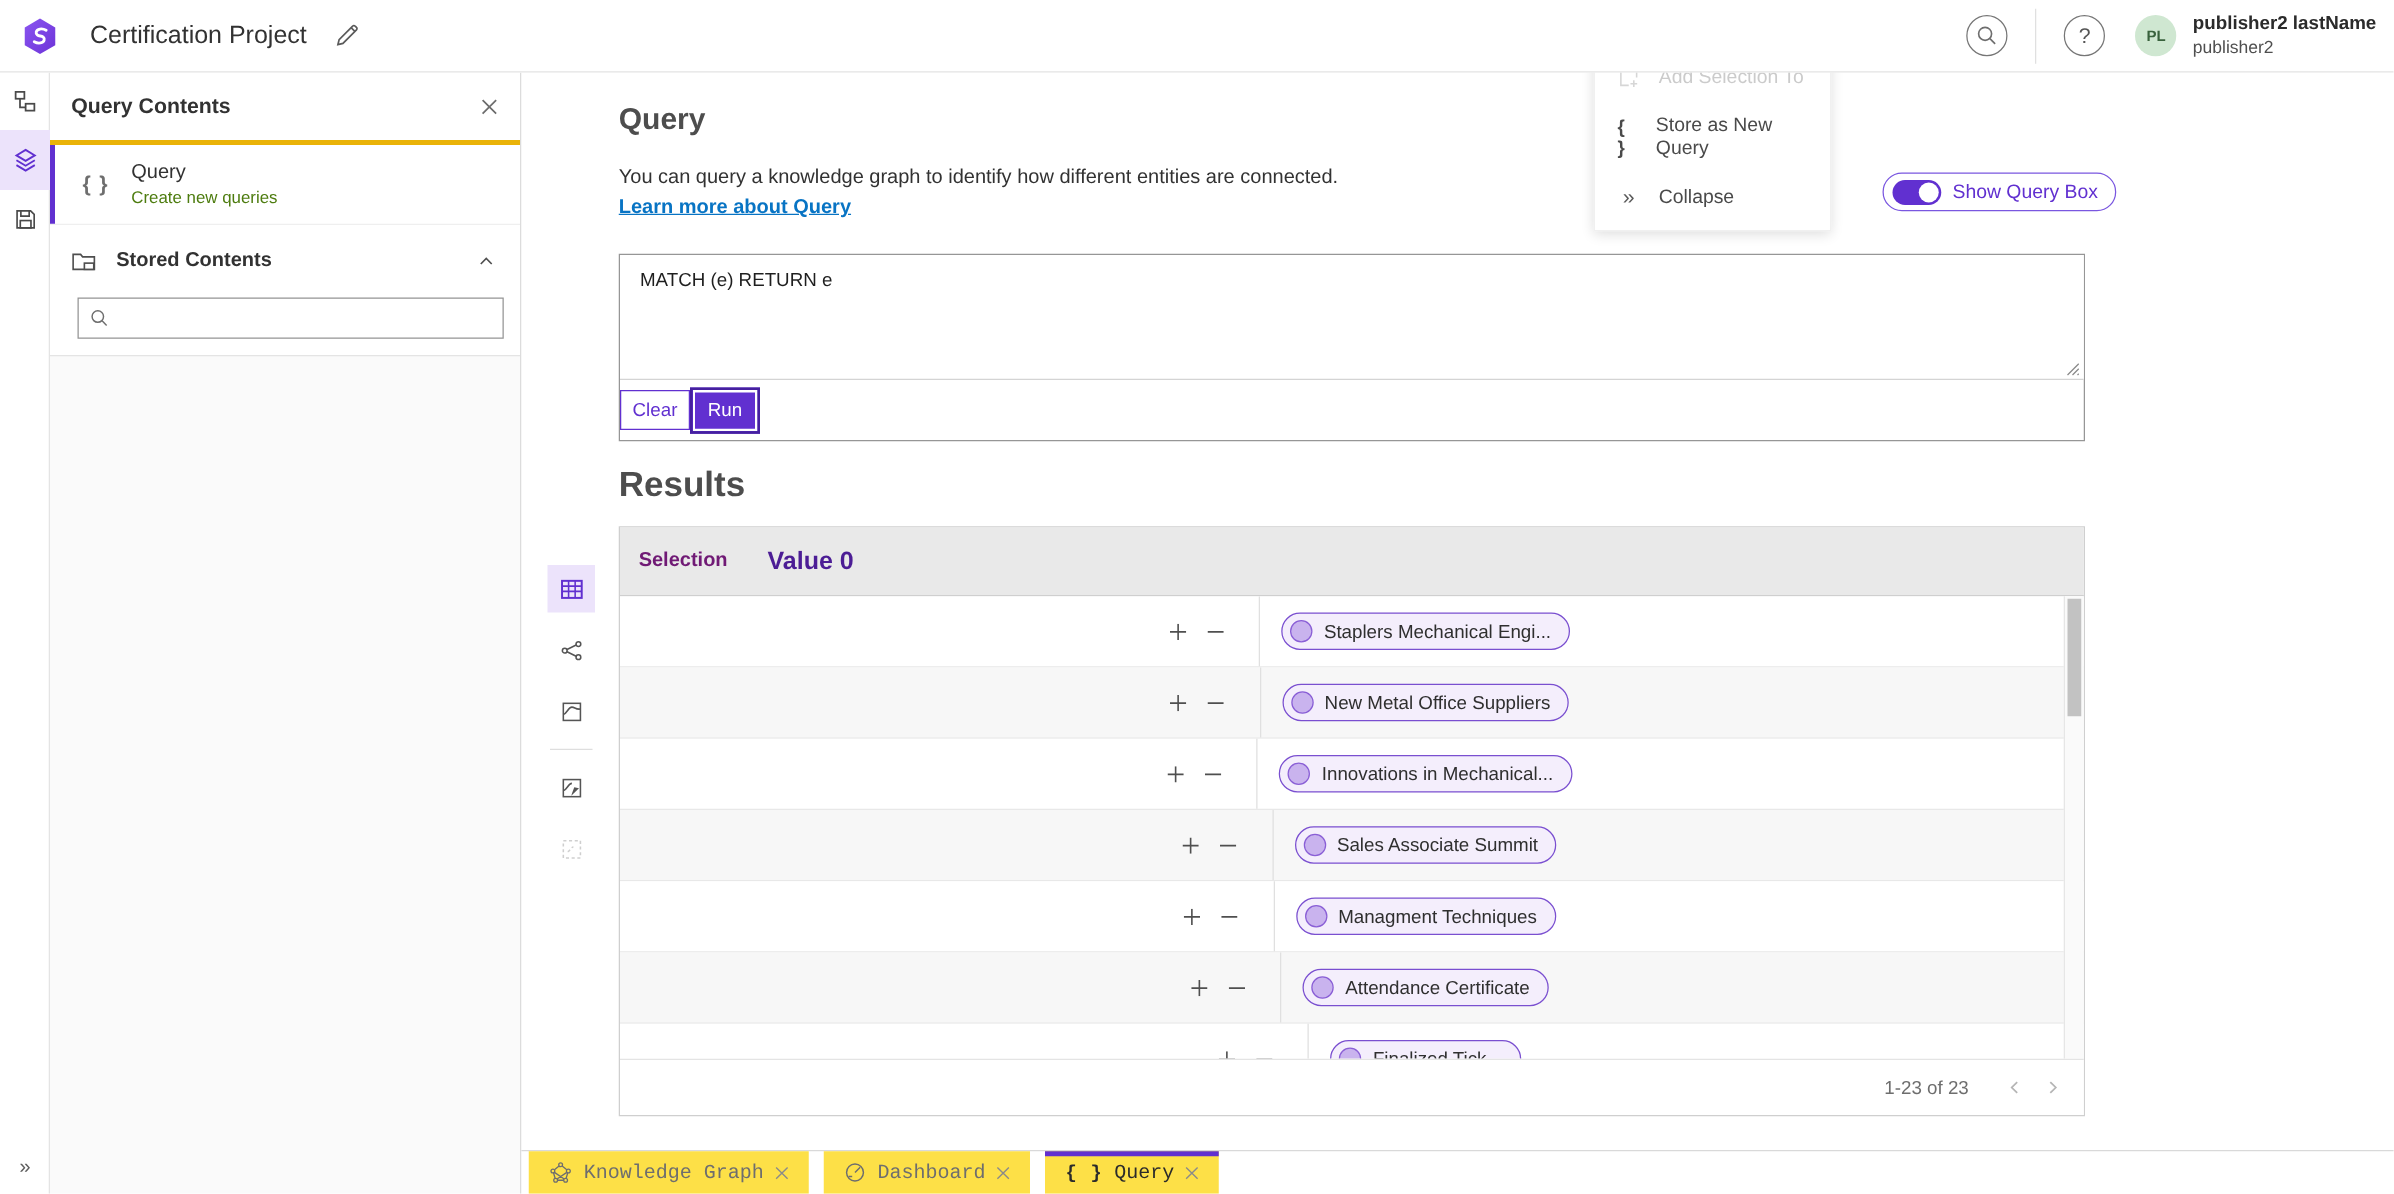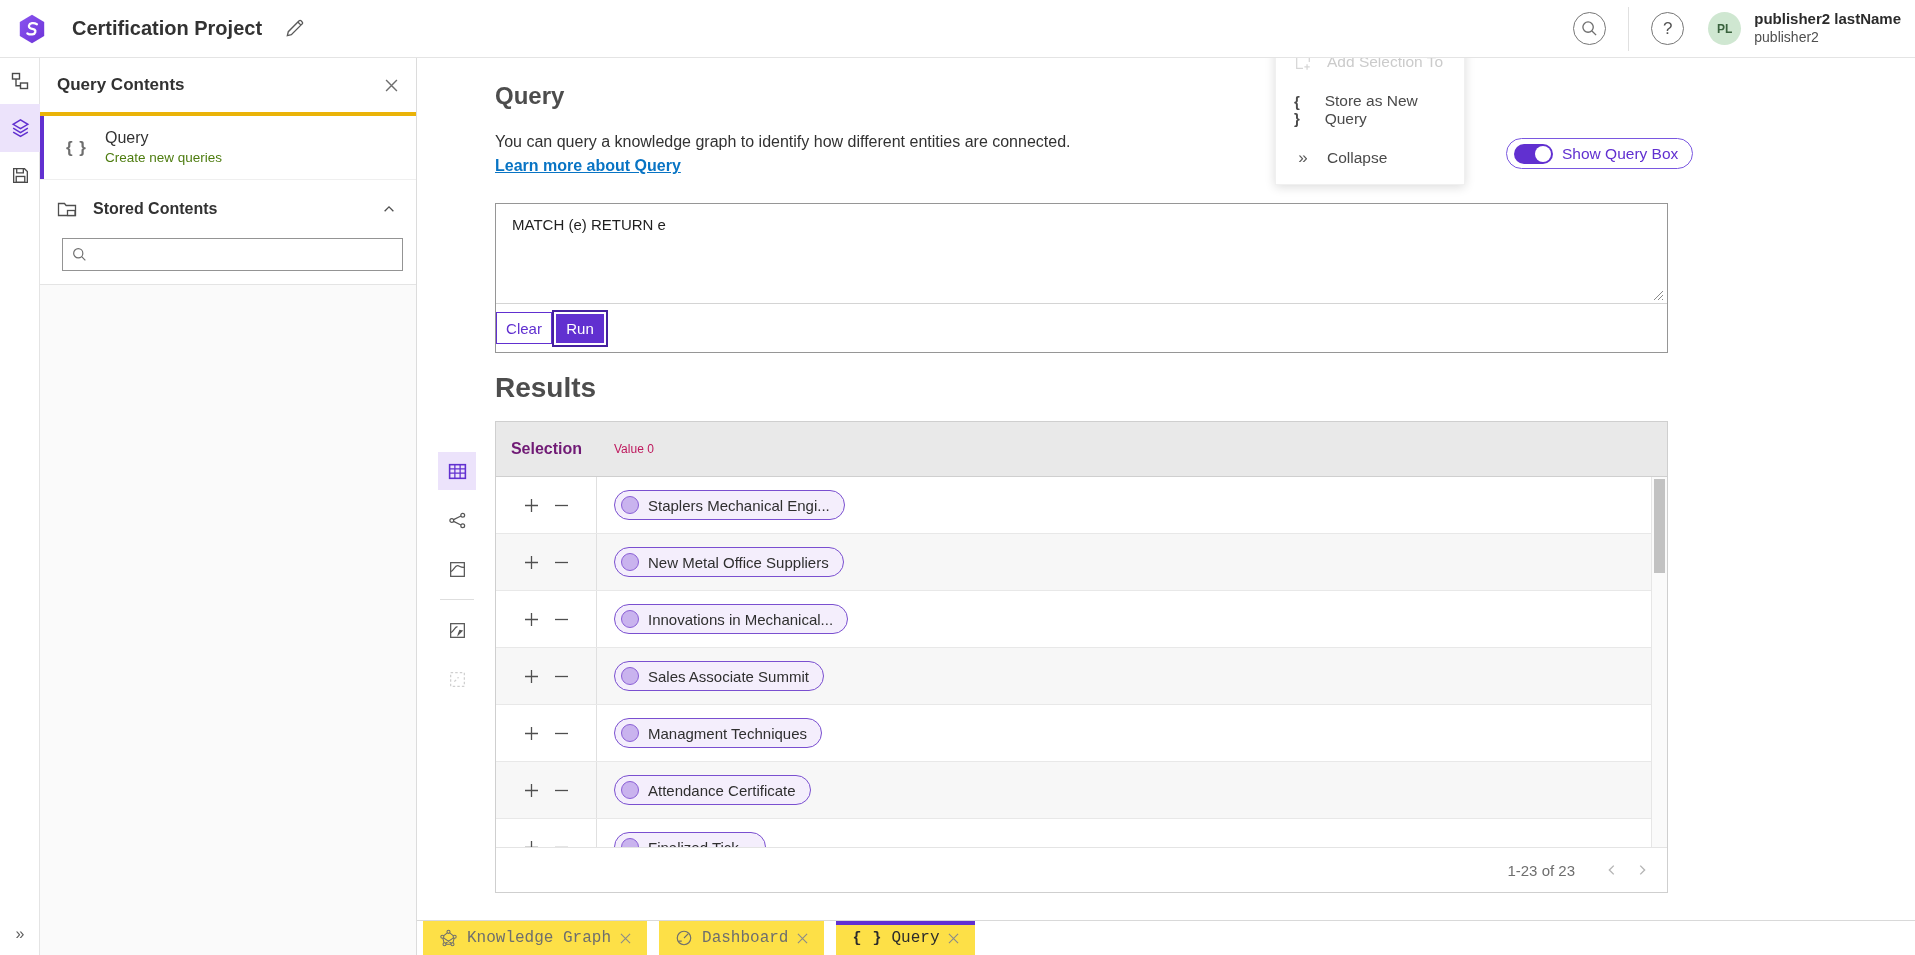--- a/index.html
+++ b/index.html
@@ -10,21 +10,21 @@
   }
   #app { position: relative; width: 1915px; height: 955px; }
 
   
   .topbar {
     position: absolute; top: 0; left: 0; right: 0; height: 58px;
     background: #fff; border-bottom: 1px solid #e4e4e4;
     display: flex; align-items: center; z-index: 30;
   }
   .logo { width: 32px; height: 32px; margin-left: 16px; flex: 0 0 auto; }
-  .page-title { margin-left: 24px; font-size: 20px; font-weight: 700; color: #323232; }
+  .page-title { margin-left: 24px; font-size: 20px; font-weight: 400; color: #323232; }
   .edit-btn { margin-left: 22px; background: none; border: none; cursor: pointer; display: flex; }
   .topbar-right { margin-left: auto; display: flex; align-items: center; margin-right: 14px; }
   .circle-btn {
     width: 33px; height: 33px; border-radius: 50%; border: 1px solid #767676;
     background: #fff; display: flex; align-items: center; justify-content: center; cursor: pointer;
   }
   .tb-divider { width: 1px; height: 44px; background: #e0e0e0; margin: 0 22px 0 22px; }
   .help-glyph { font-size: 17px; color: #555; font-weight: 400; }
   .avatar {
     width: 33px; height: 33px; border-radius: 50%; background: var(--avatar-bg);
@@ -168,23 +168,23 @@
 
   .table-card {
     position: absolute; left: 78px; top: 363px; width: 1173px; height: 472px;
     border: 1px solid #cfcfcf; background: #fff;
   }
   .thead {
     height: 55px; background: #e9e9e9; border-bottom: 1px solid #cfcfcf;
     display: flex; align-items: center;
   }
   .th-sel { width: 101px; text-align: center; font-size: 16px; font-weight: 700; color: #701a75; }
-  .th-val { padding-left: 17px; font-size: 12px; font-weight: 400; color: #be185d; }
+  .th-val { padding-left: 17px; font-size: 20px; font-weight: 700; color: #4c1d95; }
   .tbody { position: relative; height: 370px; overflow: hidden; }
-  .trow { height: 57px; display: flex; align-items: center; border-bottom: 1px solid #e8e8e8; background: #fff; }
+  .trow { height: 57px; display: flex; align-items: center; border-bottom: 1px solid #e8e8e8; background: #fff; justify-content: center; }
   .trow.alt { background: #f7f7f7; }
   .sel-cell {
     width: 101px; align-self: stretch; display: flex; align-items: center; justify-content: center;
     gap: 13px; border-right: 1px solid #e0e0e0;
   }
   .pm { background: none; border: none; cursor: pointer; color: #4f4f4f; display: flex; padding: 2px; }
   .val-cell { padding-left: 17px; }
   .pill {
     display: inline-flex; align-items: center; height: 30px; border-radius: 15px;
     border: 1.5px solid var(--pill-border); background: var(--pill-bg);

